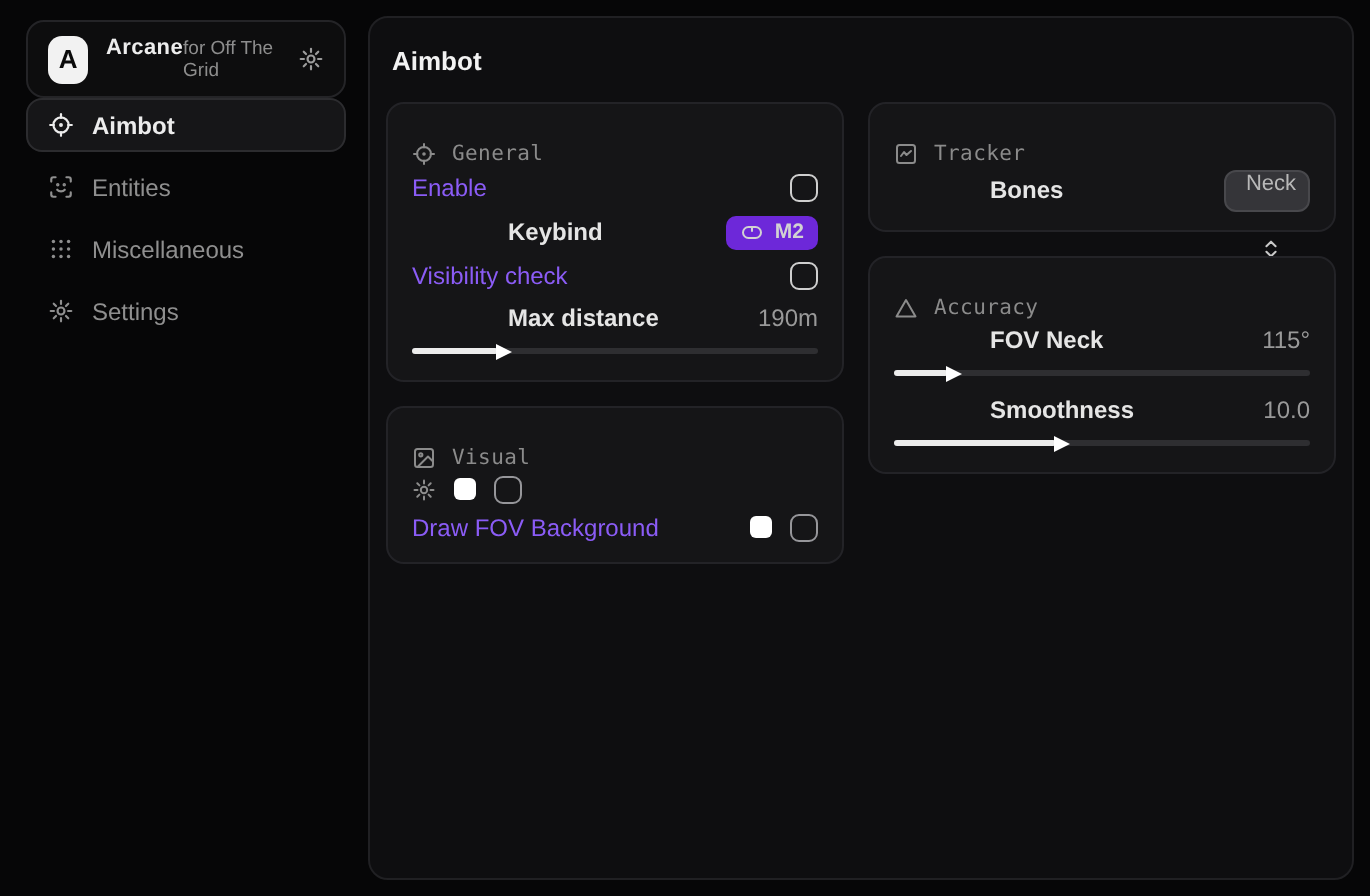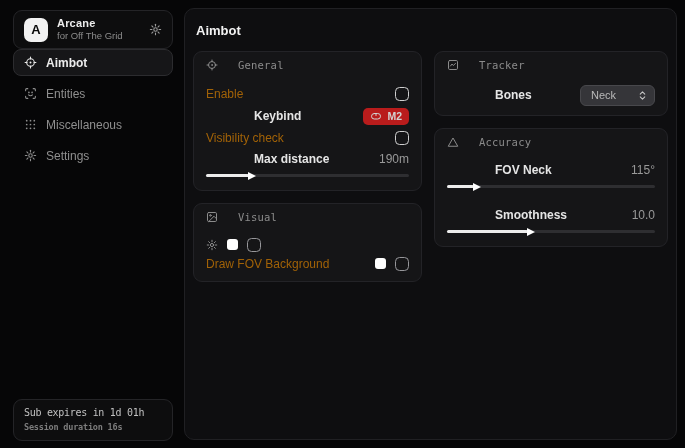--- a/index.html
+++ b/index.html
@@ -3,21 +3,21 @@
 <meta charset="utf-8">
 <style>
   html,body{margin:0;padding:0;background:#060607;}
   body{width:685px;height:448px;overflow:hidden;font-family:"Liberation Sans","DejaVu Sans",sans-serif;color:#e6e6e6;-webkit-font-smoothing:antialiased;}
   .stage{position:relative;width:685px;height:448px;background:#060607;}
 
   
   .sidebar{position:absolute;left:13px;top:10px;width:160px;height:431px;display:flex;flex-direction:column;}
   .logo-card{flex:none;height:37px;border:1px solid #242427;border-radius:9px;background:#0d0d0e;display:flex;align-items:center;gap:9px;padding:0 10px;}
   .logo{width:24px;height:24px;border-radius:7px;background:#f2f2f2;color:#0a0a0a;font-weight:800;font-size:13px;display:flex;align-items:center;justify-content:center;}
-  .logo-text{display:flex;flex-direction:column;line-height:1.1;}
+  .logo-text{display:flex;flex-direction:row;line-height:1.1;}
   .app-name{font-size:11px;font-weight:700;color:#ededed;letter-spacing:.2px;}
   .app-sub{font-size:9.5px;color:#8d8d8d;margin-top:2px;}
   .logo-gear{margin-left:auto;color:#9c9c9c;display:flex;cursor:pointer;}
   .category{font-size:9.5px;color:#6a6a6a;margin:15px 0 8px 11px;letter-spacing:.2px;}
   .nav{display:flex;flex-direction:column;gap:4px;}
   .nav-item{display:flex;align-items:center;gap:9px;height:25px;padding:0 10px;border-radius:8px;border:1px solid transparent;color:#8f8f8f;font-size:12px;cursor:pointer;}
   .nav-item.selected{background:#161618;border-color:#2c2c2f;color:#ececec;font-weight:600;}
   .icon{display:inline-flex;align-items:center;justify-content:center;}
   .icon svg{display:block;}
   .footer-card{margin-top:auto;border:1px solid #242427;border-radius:9px;padding:7px 10px 8px;background:#0d0d0e;}
@@ -25,34 +25,34 @@
   .session-line{font-family:"DejaVu Sans Mono","Liberation Mono",monospace;font-size:8.5px;color:#7d7d7d;margin-top:4px;font-weight:700;letter-spacing:-.2px;}
 
   
   .panel{position:absolute;left:184px;top:8px;width:493px;height:432px;background:#0e0e10;border:1px solid #202023;border-radius:10px;box-sizing:border-box;padding:14px 8px 0 8px;}
   .page-title{font-size:13px;font-weight:700;color:#f2f2f2;margin:0 0 0 3px;}
   .grid{display:flex;gap:12px;margin-top:13px;align-items:flex-start;}
   .col{display:flex;flex-direction:column;gap:12px;}
   .col-left{width:231px;}
   .col-right{width:236px;}
   .card{background:#151517;border:1px solid #232327;border-radius:9px;padding:7px 12px 8px;box-sizing:border-box;width:100%;}
-  .card-header{display:flex;align-items:flex-start;gap:20px;color:#8b8b8b;height:24px;}
+  .card-header{display:flex;align-items:flex-end;gap:8px;color:#8b8b8b;height:24px;}
   .card-title{font-family:"DejaVu Sans Mono","Liberation Mono",monospace;font-size:10.5px;letter-spacing:.2px;}
   .row{display:flex;align-items:center;justify-content:space-between;height:22px;}
   .row.tall{height:24px;}
   .row.slim{height:19px;}
-  .row-label{font-size:12px;color:#a16207;}
+  .row-label{font-size:12px;color:#8b5cf6;}
   .row-label.strong{color:#e5e5e5;font-weight:600;padding-left:48px;}
   .row-value{font-size:12px;color:#999;}
   .checkbox{width:14px;height:14px;border:1.5px solid #cfcfcf;border-radius:4.5px;box-sizing:border-box;cursor:pointer;background:transparent;}
   .checkbox.dim{border-color:#96969a;}
-  .badge{display:inline-flex;align-items:center;gap:5px;background:#b91c1c;border-radius:5px;height:17px;padding:0 7px;color:#d2d2d2;font-size:10.5px;font-weight:600;cursor:pointer;}
+  .badge{display:inline-flex;align-items:center;gap:5px;background:#6d28d9;border-radius:5px;height:17px;padding:0 7px;color:#d2d2d2;font-size:10.5px;font-weight:600;cursor:pointer;}
   .controls{display:flex;align-items:center;gap:9px;}
   .swatch{width:11px;height:11px;border-radius:3px;cursor:pointer;}
-  .select-btn{display:inline-flex;align-items:center;gap:21px;background:#353539;border:1px solid #48484c;border-radius:6px;height:19px;padding:0 6px 0 10px;color:#b8b8b8;font-size:11px;cursor:pointer;}
+  .select-btn{display:inline-flex;align-items:center;gap:21px;background:#353539;border:1px solid #48484c;border-radius:6px;height:19px;padding:0 6px 0 10px;color:#b8b8b8;font-size:11px;cursor:pointer;flex-direction:column;}
   .select-btn .icon{color:#c9c9c9;}
   .slider{position:relative;height:3px;background:#2e2e31;border-radius:2px;margin:6px 0 5px;cursor:pointer;}
   .slider-fill{position:absolute;left:0;top:0;height:100%;background:#ececec;border-radius:2px;}
   .thumb{position:absolute;right:-7px;top:50%;transform:translateY(-50%);width:0;height:0;border-top:4.5px solid transparent;border-bottom:4.5px solid transparent;border-left:8px solid #ffffff;}
   .gear-small{color:#8d8d8d;cursor:pointer;}
 </style>
 </head>
 <body>
 
 <div class="stage">
@@ -136,24 +136,20 @@
             <line x1="5.3" y1="5.3" x2="7.4" y2="7.4"></line>
               <line x1="16.6" y1="16.6" x2="18.7" y2="18.7"></line>
             <line x1="5.3" y1="18.7" x2="7.4" y2="16.6"></line>
               <line x1="16.6" y1="7.4" x2="18.7" y2="5.3"></line>
           </svg>
         </span>
         <span>Settings</span>
       </div>
     </nav>
 
-    <div class="footer-card">
-      <div class="sub-line">Sub expires in 1d 01h</div>
-      <div class="session-line">Session duration 16s</div>
-    </div>
 
   </aside>
 
   <main class="panel">
     <h1 class="page-title">Aimbot</h1>
 
     <div class="grid">
 
       <div class="col col-left">
 
@@ -289,21 +285,21 @@
           <div class="row slim">
             <span class="row-label strong">FOV Neck</span>
             <span class="row-value">115°</span>
           </div>
           <div class="slider">
             <div class="slider-fill" style="width: 13%;">
               <span class="thumb"></span>
             </div>
           </div>
 
-          <div class="row slim" style="margin-top:17px;">
+          <div class="row slim" style="margin-top:7px;">
             <span class="row-label strong">Smoothness</span>
             <span class="row-value">10.0</span>
           </div>
           <div class="slider">
             <div class="slider-fill" style="width: 39%;">
               <span class="thumb"></span>
             </div>
           </div>
         </section>
 

